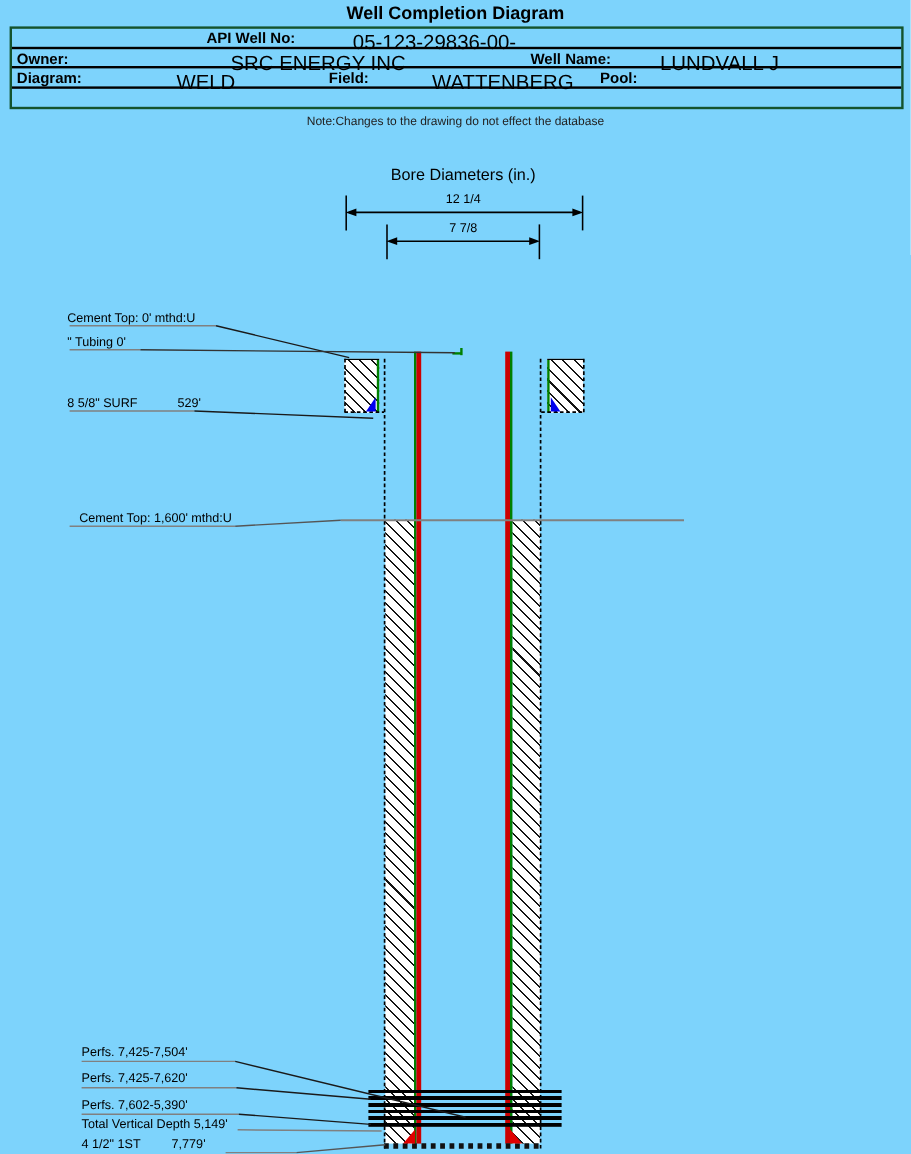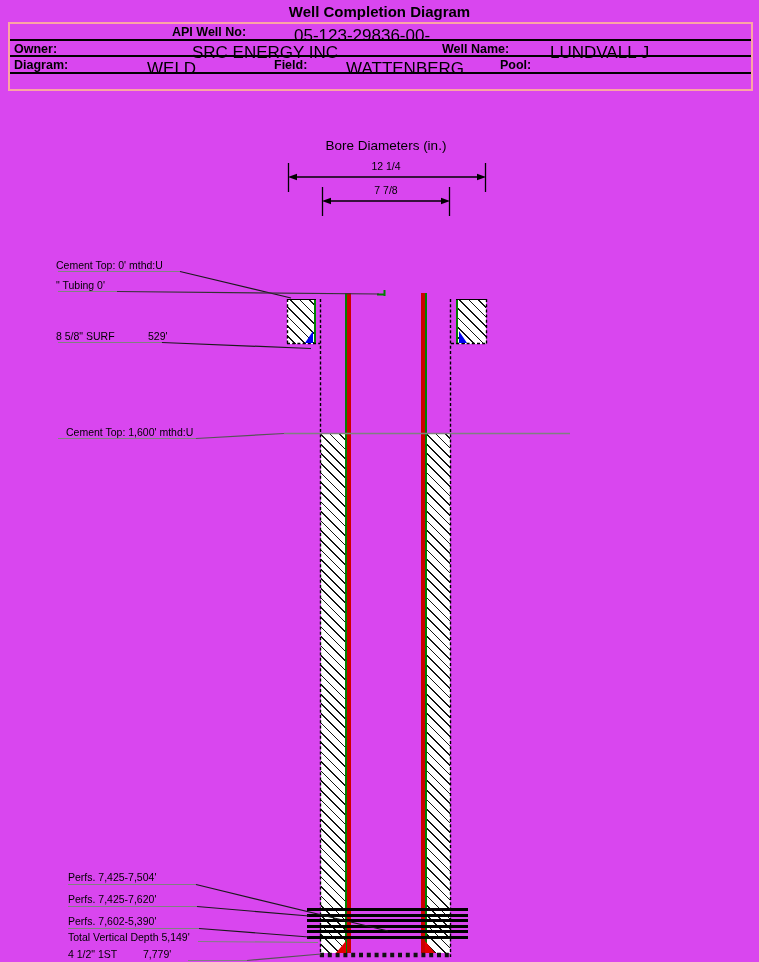--- a/index.html
+++ b/index.html
@@ -1,21 +1,21 @@
 <!DOCTYPE html>
 <html style="--red: #cc0000; --green: #008000;"><head>
 <meta charset="utf-8">
 <style>
   html,body{margin:0;padding:0;background:#fff;}
-  .page{position:relative;width:759px;height:962px;background:#d946ef;overflow:hidden;
+  .page{position:relative;width:759px;height:962px;background:#7dd3fc;overflow:hidden;
         font-family:"Liberation Sans",sans-serif;color:#000;}
   .abs{position:absolute;white-space:nowrap;}
   .page-title{top:3px;left:0;width:759px;text-align:center;font-size:15px;font-weight:bold;}
   
-  .htable{position:absolute;left:8px;top:22px;width:741px;height:65px;border:2px solid #fca5a5;}
+  .htable{position:absolute;left:8px;top:22px;width:741px;height:65px;border:2px solid #14532d;}
   .hrow{position:absolute;left:0;width:100%;}
   .hsep{position:absolute;left:0;width:100%;height:0;border-top:2px solid #000;}
   .hlbl{position:absolute;font-size:12.5px;font-weight:bold;}
   .hval{position:absolute;font-size:17px;}
   .note{top:96px;left:0;width:759px;text-align:center;font-size:10px;color:#222;}
   
   .bore-title{top:138px;left:0;width:772px;text-align:center;font-size:13.5px;}
   .dim-label{left:0;width:772px;text-align:center;font-size:10.5px;}
   
   .hatch{background-color:#fff;background-image:repeating-linear-gradient(45deg,transparent 0 5.6px,#141414 5.6px 6.8px);}
@@ -51,27 +51,28 @@
       <span class="hlbl" style="left:4px;top:1px">Owner:</span>
       <span class="hval" style="left:182px;top:2px">SRC ENERGY INC</span>
       <span class="hlbl" style="left:432px;top:1px">Well Name:</span>
       <span class="hval" style="left:540px;top:2px">LUNDVALL J</span>
     </div>
 
     <div class="hrow" style="top:33px;height:15px">
       <span class="hlbl" style="left:4px;top:1px">Diagram:</span>
       <span class="hval" style="left:137px;top:2px">WELD</span>
       <span class="hlbl" style="left:264px;top:1px">Field:</span>
-      <span class="hval" style="left:336px;top:2px">WATTENBERG</span>
+      <span class="hval" style="left:350px;top:2px">WATTENBERG</span>
       <span class="hlbl" style="left:490px;top:1px">Pool:</span>
       <span class="hval" style="left:545px;top:2px"></span>
     </div>
 
   </div>
 
+  <div class="abs note">Note:Changes to the drawing do not effect the database</div>
 
   <div class="abs bore-title">Bore Diameters (in.)</div>
   <div class="abs dim-label" style="top:160px">12 1/4</div>
   <div class="abs dim-label" style="top:184px">7 7/8</div>
 
   <div class="block hatch" style="left:287px;width:29px">
     <span class="stripe" style="right:0"></span>
   </div>
   <div class="block hatch" style="left:456px;width:30px">
     <span class="stripe" style="left:0"></span>

